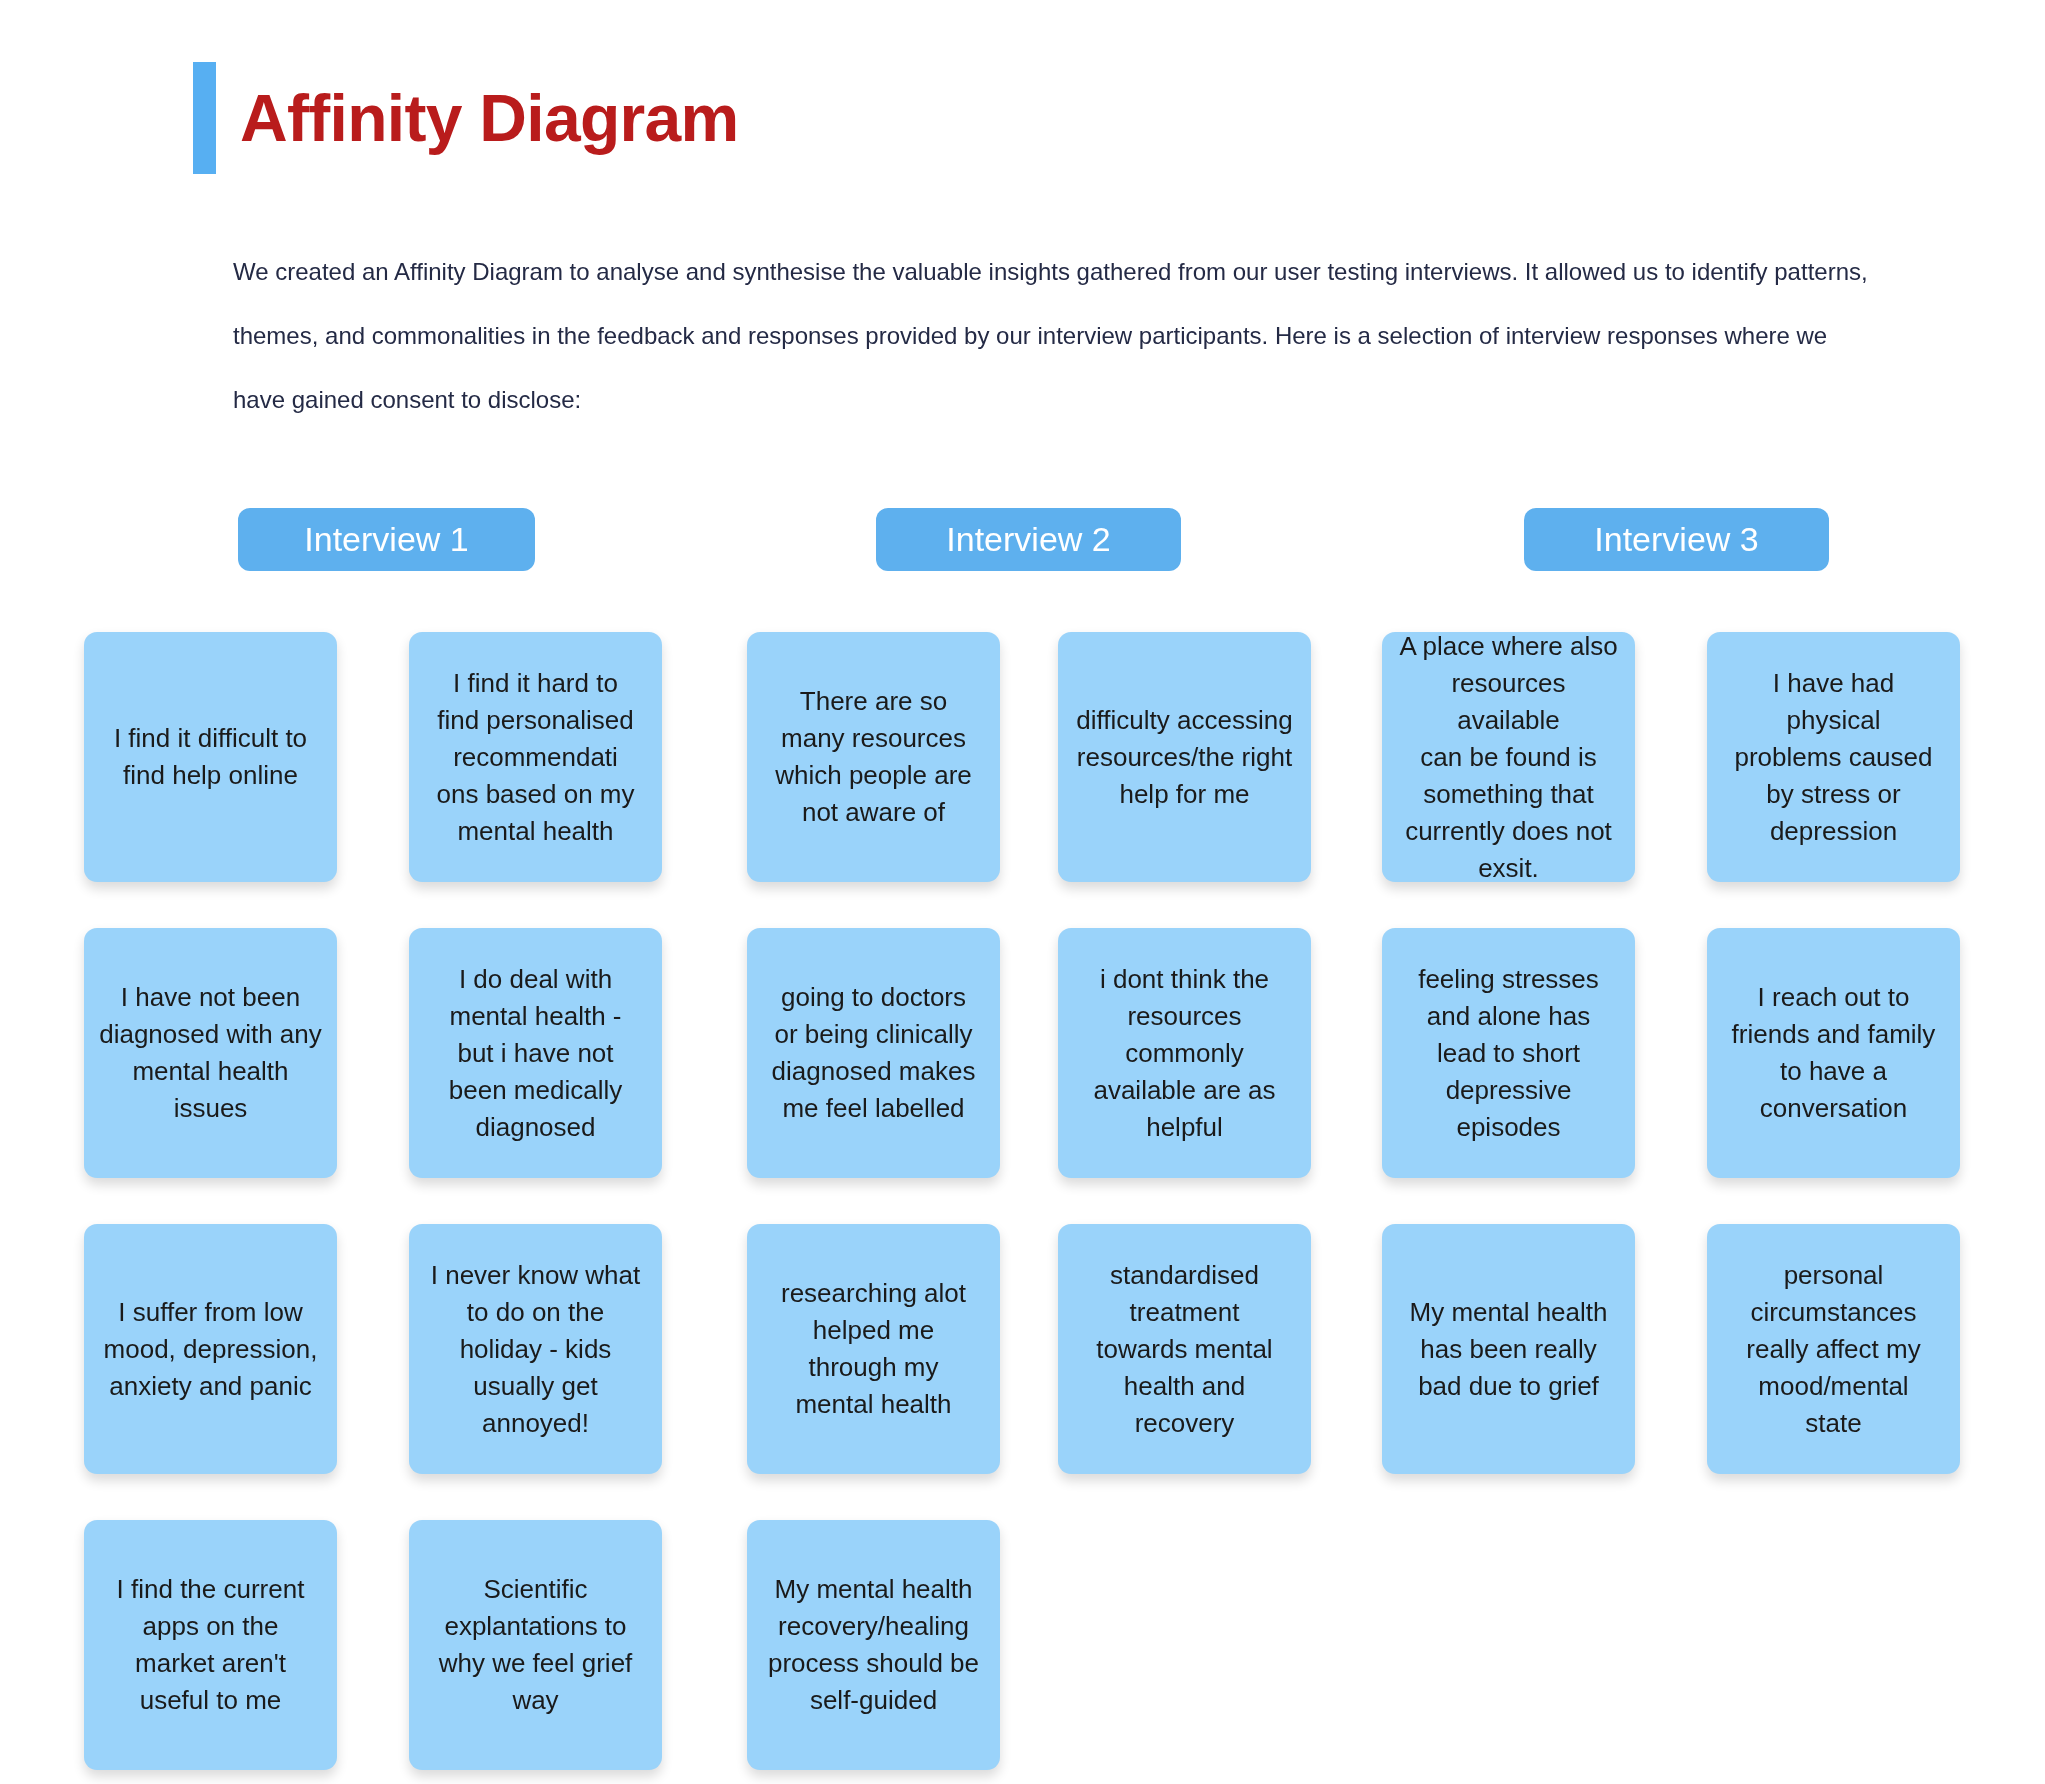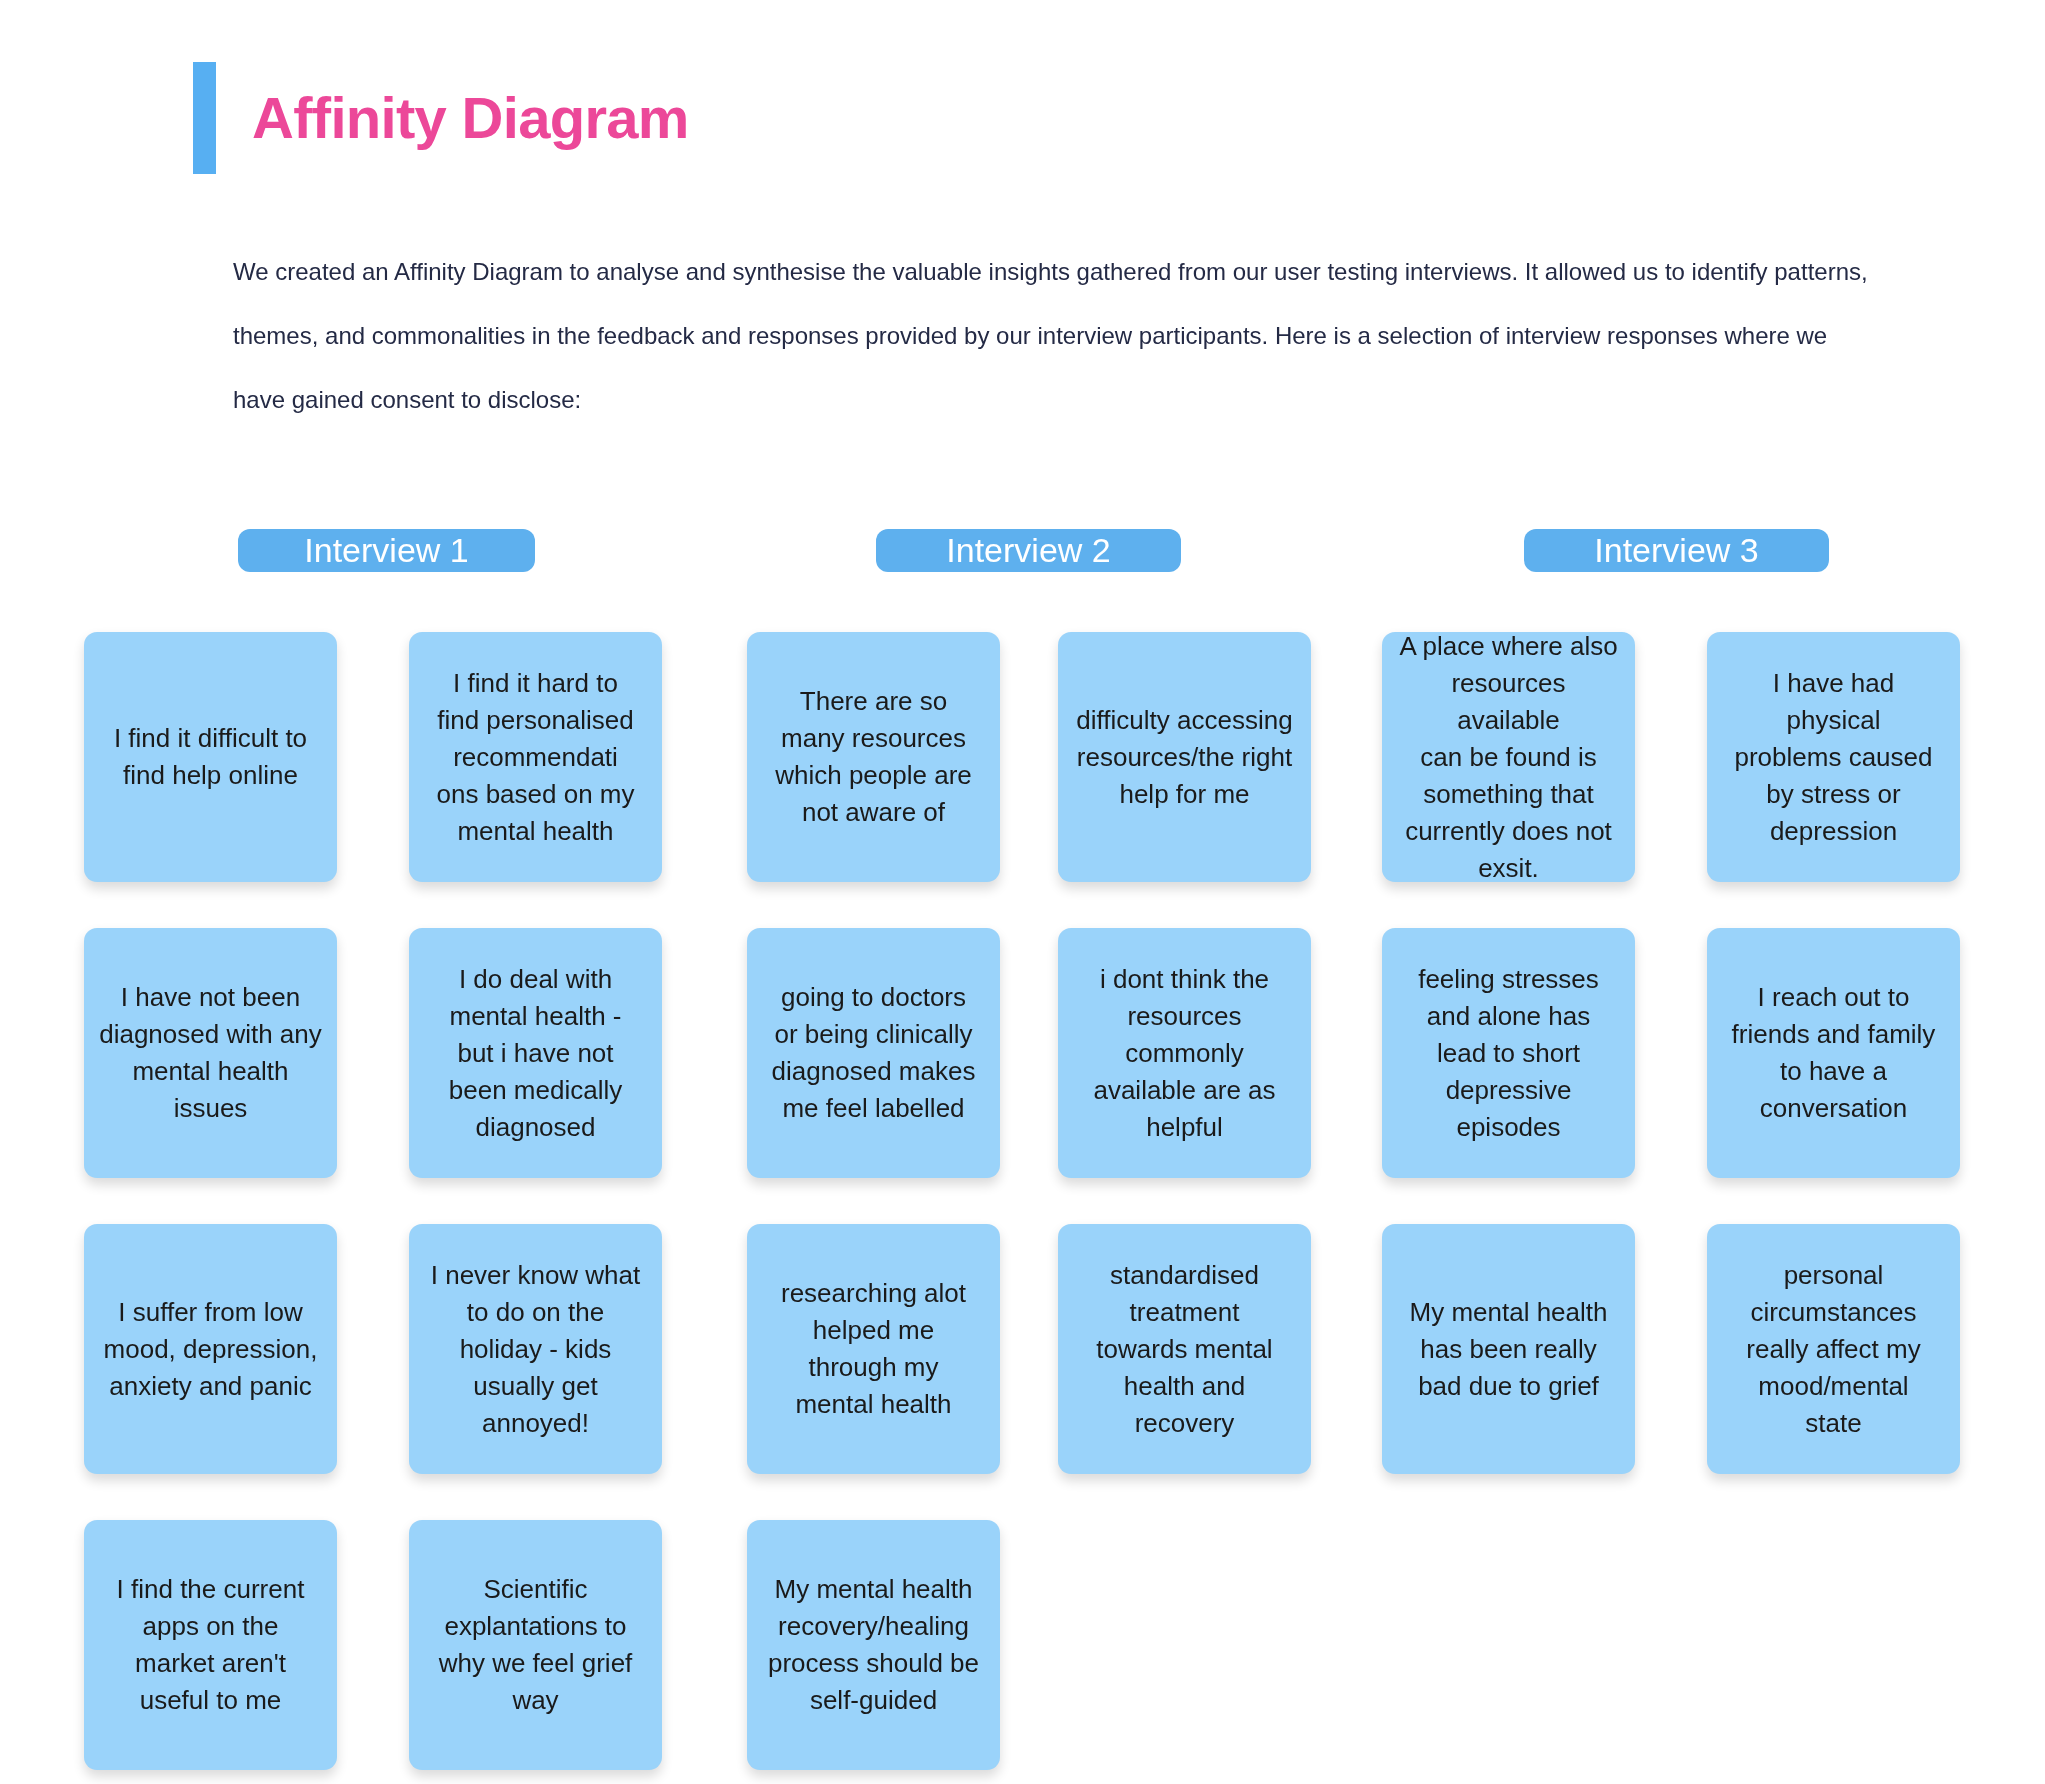--- a/index.html
+++ b/index.html
@@ -24,53 +24,53 @@
     display: flex;
     align-items: center;
   }
   .title-accent {
     width: 23px;
     height: 112px;
     background: #57aff2;
     flex: 0 0 auto;
   }
   .title-text {
-    font-size: 58px;
+    font-size: 66px;
     font-weight: 700;
-    color: #ec4899;
+    color: #b91c1c;
     letter-spacing: -0.7px;
     line-height: 1;
-    margin-left: 36px;
+    margin-left: 24px;
     white-space: nowrap;
   }
 
   
   .intro {
     position: absolute;
     left: 233px;
     top: 216px;
     width: 1635px;
     font-size: 24px;
     line-height: 64px;
     color: #242a45;
     font-weight: 400;
   }
 
   
   .pill {
     position: absolute;
-    height: 43px;
+    height: 63px;
     background: #5eb0ee;
     border-radius: 12px;
     color: #ffffff;
     font-size: 34px;
     display: flex;
     align-items: center;
     justify-content: center;
-    top: 529px;
+    top: 508px;
     box-sizing: border-box;
     padding: 0 20px;
   }
   .pill-1 { left: 238px;  width: 297px; }
   .pill-2 { left: 876px; width: 305px; }
   .pill-3 { left: 1524px; width: 305px; }
 
   
   .grid {
     position: absolute;

